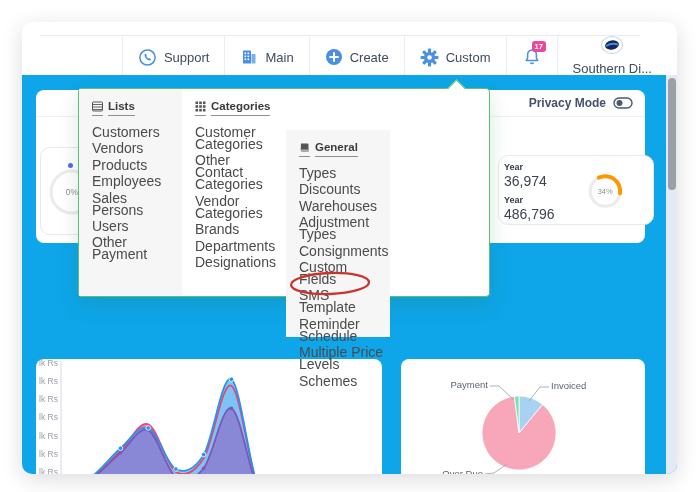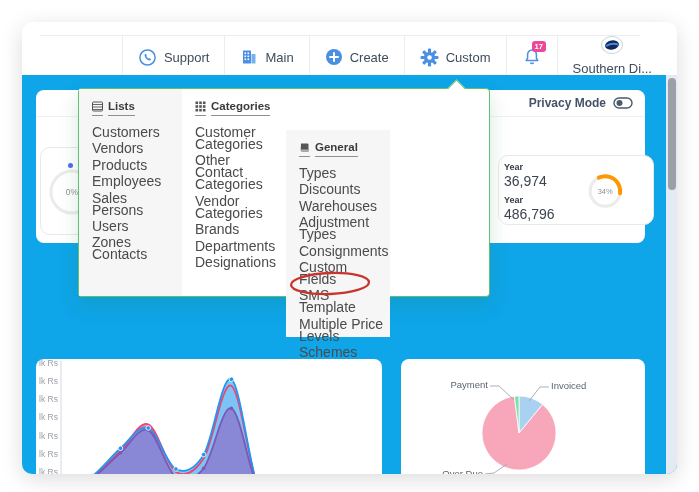--- a/index.html
+++ b/index.html
@@ -262,21 +262,21 @@
             </svg>
           </span>
           <span>Lists</span>
         </div>
         <div class="menu-item">Customers</div>
         <div class="menu-item">Vendors</div>
         <div class="menu-item">Products</div>
         <div class="menu-item">Employees</div>
         <div class="menu-item">Sales Persons</div>
         <div class="menu-item">Users</div>
-        <div class="menu-item">Zones Contacts</div>
+        <div class="menu-item">Other Payment</div>
       </div>
       <div class="menu-col col-2">
         <div class="menu-head">
           <span>
             <svg width="11" height="11" viewBox="0 0 11 11">
               <g fill="#555">
                 <rect x="0.5" y="0.5" width="2.6" height="2.6"></rect>
                 <rect x="4.2" y="0.5" width="2.6" height="2.6"></rect>
                 <rect x="7.9" y="0.5" width="2.6" height="2.6"></rect>
                 <rect x="0.5" y="4.2" width="2.6" height="2.6"></rect>
@@ -307,17 +307,18 @@
           </span>
           <span>General</span>
         </div>
         <div class="menu-item">Types</div>
         <div class="menu-item">Discounts</div>
         <div class="menu-item">Warehouses</div>
         <div class="menu-item">Adjustment Types</div>
         <div class="menu-item">Consignments</div>
         <div class="menu-item">Custom Fields</div>
         <div class="menu-item">SMS Template</div>
+        <div class="menu-item">Reminder Schedule</div>
         <div class="menu-item">Multiple Price Levels</div>
         <div class="menu-item">Schemes</div>
       </div>
     </div>
 </div>
 
 </body></html>

